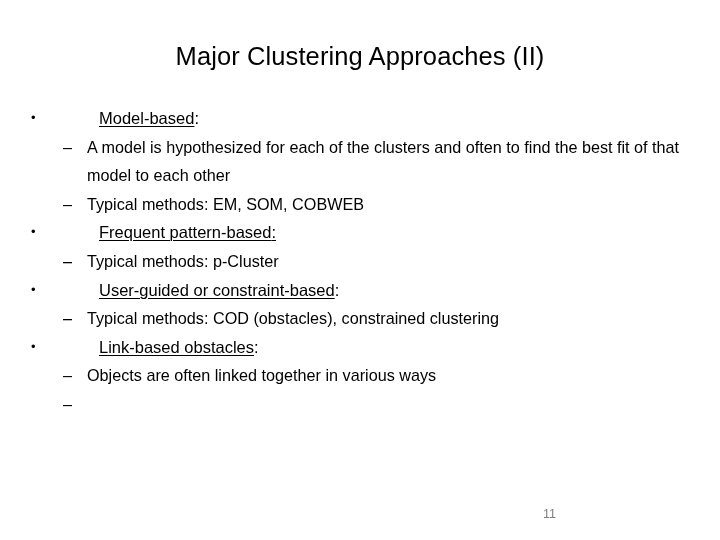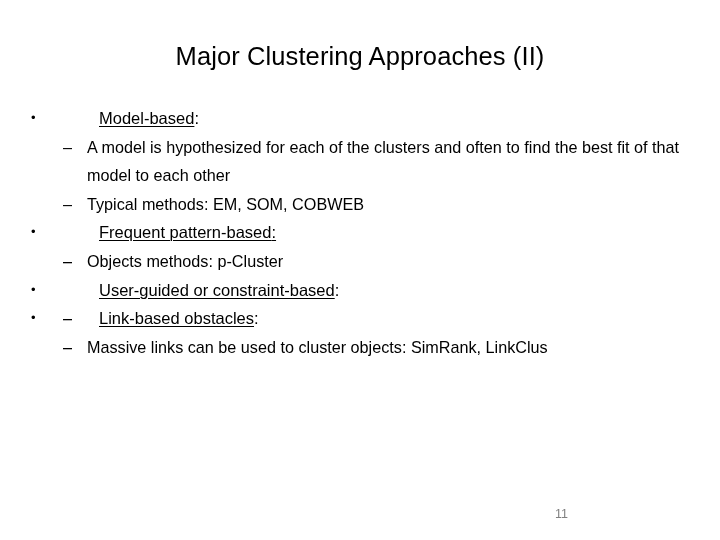--- a/index.html
+++ b/index.html
@@ -106,21 +106,21 @@
     max-width: 608px;
   }
   .l2.nowrap .l2-text {
     white-space: nowrap;
     max-width: none;
   }
 
   
   .page-number {
     position: absolute;
-    right: 44px;
+    right: 56px;
     bottom: 18px;
     font-size: 12.5px;
     line-height: 16px;
     color: #808080;
     text-align: right;
   }
 </style>
 </head>
 <body>
 
@@ -146,46 +146,47 @@
 
     <div class="group">
       <div class="l1 colon-underlined">
         <span class="marker">•</span><span class="head-text">Frequent pattern-based</span><span class="head-colon">:</span>
       </div>
       <div class="l2 nowrap">
         <span class="marker">–</span>
       </div>
       <div class="l2 nowrap">
         <span class="marker">–</span>
-          <span class="l2-text">Objects methods: p-Cluster</span>
+          <span class="l2-text">Typical methods: p-Cluster</span>
       </div>
     </div>
 
     <div class="group">
       <div class="l1">
         <span class="marker">•</span><span class="head-text">User-guided or constraint-based</span><span class="head-colon">:</span>
       </div>
       <div class="l2 nowrap">
         <span class="marker">–</span>
       </div>
       <div class="l2 nowrap">
         <span class="marker">–</span>
+          <span class="l2-text">Typical methods: COD (obstacles), constrained clustering</span>
       </div>
     </div>
 
     <div class="group">
       <div class="l1">
         <span class="marker">•</span><span class="head-text">Link-based obstacles</span><span class="head-colon">:</span>
       </div>
       <div class="l2 nowrap">
         <span class="marker">–</span>
+          <span class="l2-text">Objects are often linked together in various ways</span>
       </div>
       <div class="l2 nowrap">
         <span class="marker">–</span>
-          <span class="l2-text">Massive links can be used to cluster objects: SimRank, LinkClus</span>
       </div>
     </div>
 
   </div>
 
   <div class="page-number">11</div>
 
 </div>
 
 </body></html>

